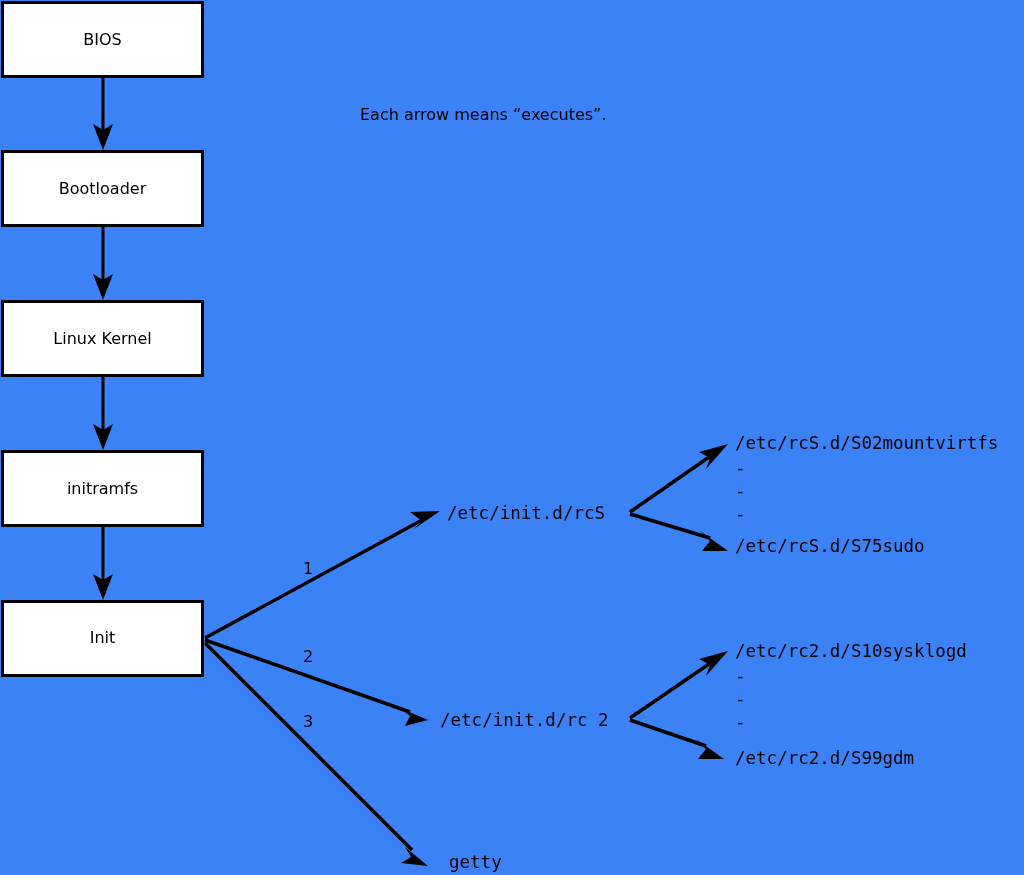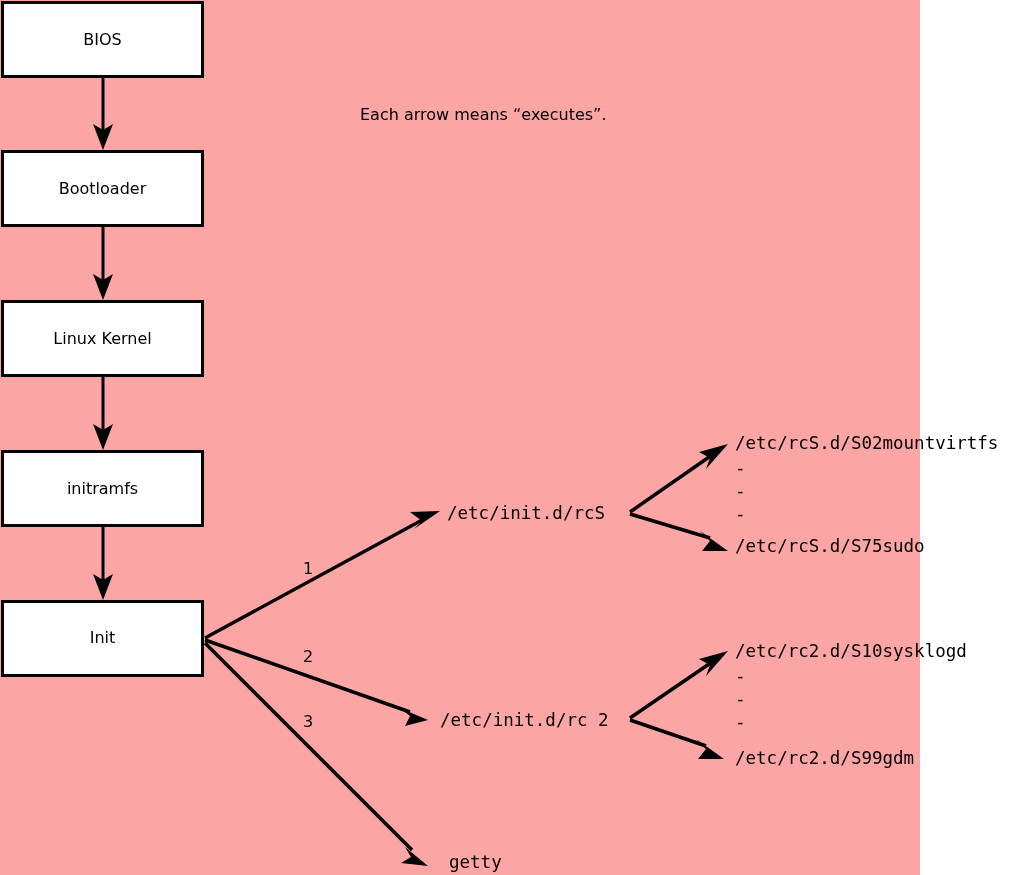--- a/index.html
+++ b/index.html
@@ -8,23 +8,23 @@
     background: #ffffff;
   }
   body {
     width: 1024px;
     height: 875px;
     overflow: hidden;
     font-family: "Liberation Sans", sans-serif;
   }
   #diagram-root {
     position: relative;
-    width: 920px;
+    width: 1024px;
     height: 875px;
-    background: #fca5a5;
+    background: #3b82f6;
   }
   svg.diagram-canvas {
     position: absolute;
     top: 0;
     left: 0;
     width: 1024px;
     height: 875px;
     display: block;
   }
   .box-rect {

